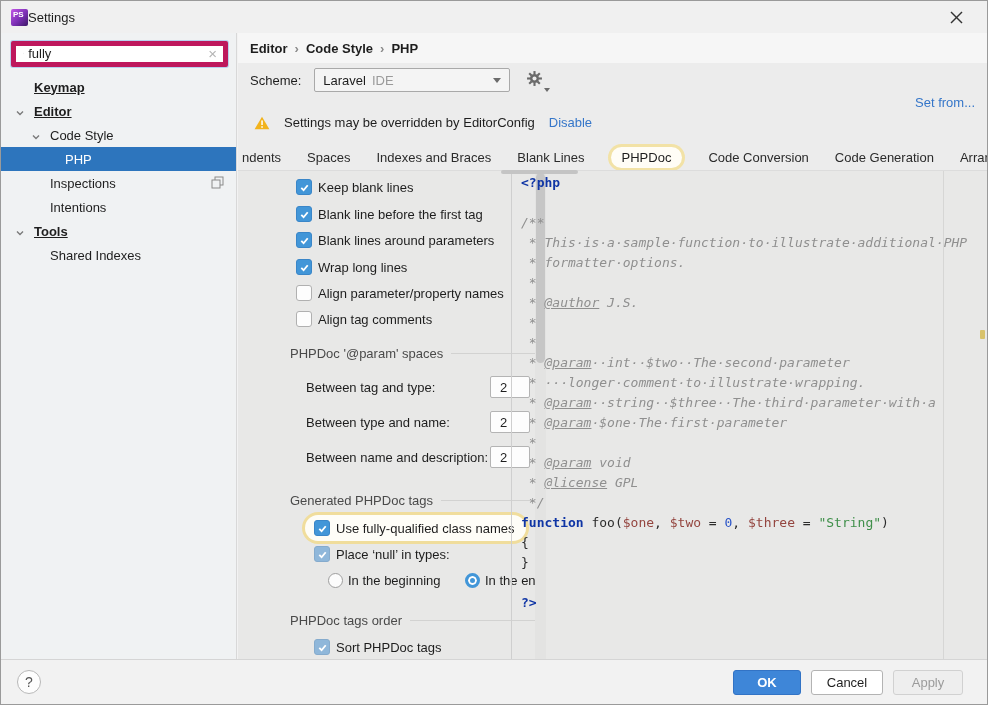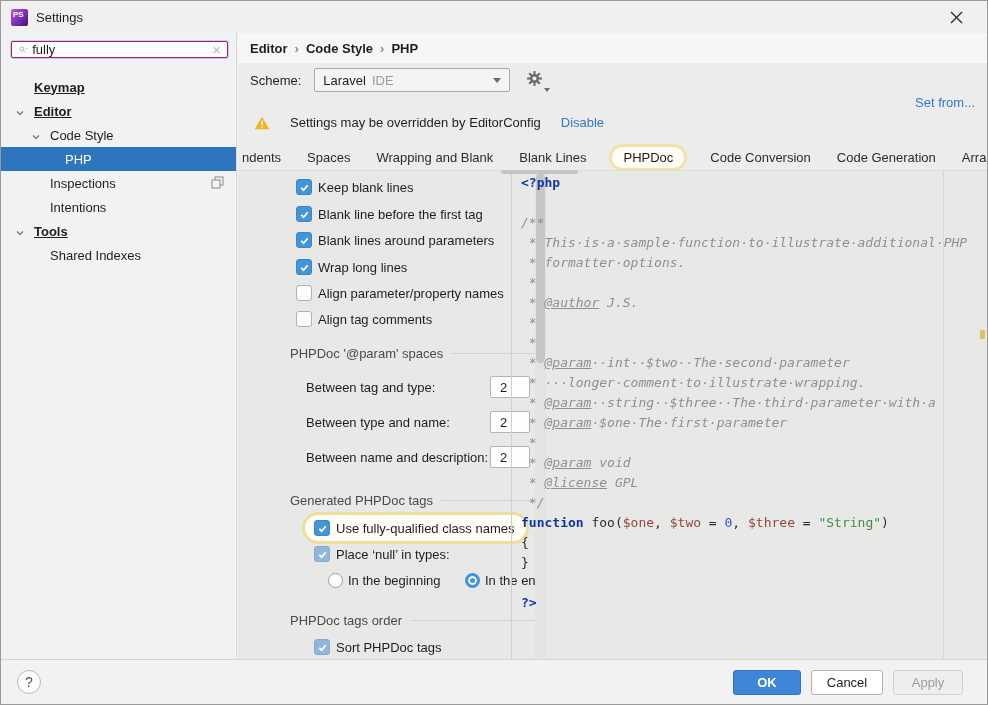--- a/index.html
+++ b/index.html
@@ -2,30 +2,30 @@
 <html><head>
 <meta charset="utf-8">
 <style>
   html,body{margin:0;padding:0;background:#cfcfcf;}
   *{box-sizing:border-box;}
   .win{position:relative;width:988px;height:705px;background:#f2f2f2;border:1px solid #9a9a9a;
        font-family:"Liberation Sans",sans-serif;font-size:13px;color:#1e1e1e;overflow:hidden;}
 
   
   .titlebar{position:absolute;top:0;left:0;right:0;height:32px;background:#f0f0f0;
-            display:flex;align-items:center;padding-left:10px;gap:8px;}
+            display:flex;align-items:center;padding-left:10px;gap:0;}
   .pslogo{width:17px;height:17px;border-radius:2px;background:linear-gradient(135deg,#c355e8 0%,#7b2fb4 55%,#3b1866 100%);
           display:flex;align-items:flex-start;justify-content:flex-start;}
   .pslogo span{color:#fff;font-size:8px;font-weight:bold;padding:1px 0 0 2px;letter-spacing:0;}
   .title-text{font-size:13px;color:#1e1e1e;}
   .close-btn{position:absolute;right:20px;top:5px;width:22px;height:22px;display:flex;align-items:center;justify-content:center;cursor:default;}
 
   
   .sidebar{position:absolute;top:32px;left:0;width:236px;height:628px;background:#f0f2f3;border-right:1px solid #d8d8d8;}
-  .searchbox{position:absolute;top:8px;left:10px;width:217px;height:17px;background:#fff;border:1px solid #be185d;
+  .searchbox{position:absolute;top:8px;left:10px;width:217px;height:26px;background:#fff;border:5px solid #be185d;
              border-radius:2px;box-shadow:0 0 0 1px #b9d2ef;display:flex;align-items:flex-start;padding:0 6px 0 7px;}
   .searchbox input{border:none;outline:none;flex:1;font-family:"Liberation Sans",sans-serif;font-size:13px;color:#1e1e1e;background:transparent;padding:0 4px;}
   .clear-x{color:#b4b4b4;font-size:15px;line-height:1;cursor:default;}
   .tree{position:absolute;top:42px;left:0;right:0;}
   .t-row{position:relative;height:24px;display:flex;align-items:center;}
   .t-row .chev{position:absolute;top:7px;}
   .t-row.sel{background:#2d75bd;color:#fff;}
   .t-label{white-space:nowrap;}
   .bold{font-weight:bold;text-decoration:underline;}
   .copy-ic{position:absolute;right:12px;top:5px;}
@@ -36,21 +36,21 @@
   .crumb{font-weight:bold;color:#1e1e1e;}
   .crumb-sep{color:#8a8a8a;font-weight:bold;}
   .scheme-row{position:absolute;top:35px;left:12px;height:24px;display:flex;align-items:center;}
   .scheme-label{margin-right:13px;color:#1e1e1e;}
   .combo{width:196px;height:24px;background:#f4f4f4;border:1px solid #a9a9a9;border-radius:2px;display:flex;align-items:center;padding:0 8px;position:relative;}
   .combo .suffix{color:#9a9a9a;margin-left:6px;}
   .combo-arrow{position:absolute;right:8px;top:9px;width:0;height:0;border-left:4px solid transparent;border-right:4px solid transparent;border-top:5px solid #6b6b6b;}
   .gear-wrap{margin-left:16px;position:relative;width:20px;height:20px;}
   .gear-caret{position:absolute;right:-4px;bottom:-2px;width:0;height:0;border-left:3px solid transparent;border-right:3px solid transparent;border-top:4px solid #6b6b6b;}
   .set-from{position:absolute;top:62px;right:14px;color:#3576c9;cursor:default;}
-  .warn-row{position:absolute;top:82px;left:16px;display:flex;align-items:flex-end;gap:20px;}
+  .warn-row{position:absolute;top:82px;left:16px;display:flex;align-items:flex-end;gap:14px;}
   .warn-text{color:#1e1e1e;}
   .link{color:#3576c9;cursor:default;}
 
   
   .tabs{position:absolute;top:111px;left:0;right:0;height:26px;display:flex;align-items:center;}
   .tab{padding:0 13px;color:#2b2b2b;white-space:nowrap;cursor:default;}
   .tab.first{padding-left:4px;}
   .tab.sel{background:#fffdf6;box-shadow:0 0 0 3px #f2e2a6;border-radius:12px;padding:3px 11px;margin:0 13px;color:#1e1e1e;}
   .hscroll{position:absolute;top:137px;left:263px;width:77px;height:4px;background:#c4c4c4;border-radius:2px;z-index:3;}
 
@@ -215,21 +215,21 @@
         <rect x="7.3" y="4.4" width="1.5" height="4.6" fill="#fff"></rect>
         <rect x="7.3" y="10.2" width="1.5" height="1.6" fill="#fff"></rect>
       </svg>
       <span class="warn-text">Settings may be overridden by EditorConfig</span>
       <span class="link">Disable</span>
     </div>
 
     <div class="tabs">
       <span class="tab first">ndents</span>
       <span class="tab">Spaces</span>
-      <span class="tab">Wrapping and Blank</span>
+      <span class="tab">Indexes and Braces</span>
       <span class="tab">Blank Lines</span>
       <span class="tab sel">PHPDoc</span>
       <span class="tab">Code Conversion</span>
       <span class="tab">Code Generation</span>
       <span class="tab">Arrangement</span>
 
     </div>
     <div class="hscroll"></div>
 
     <div class="panel">

